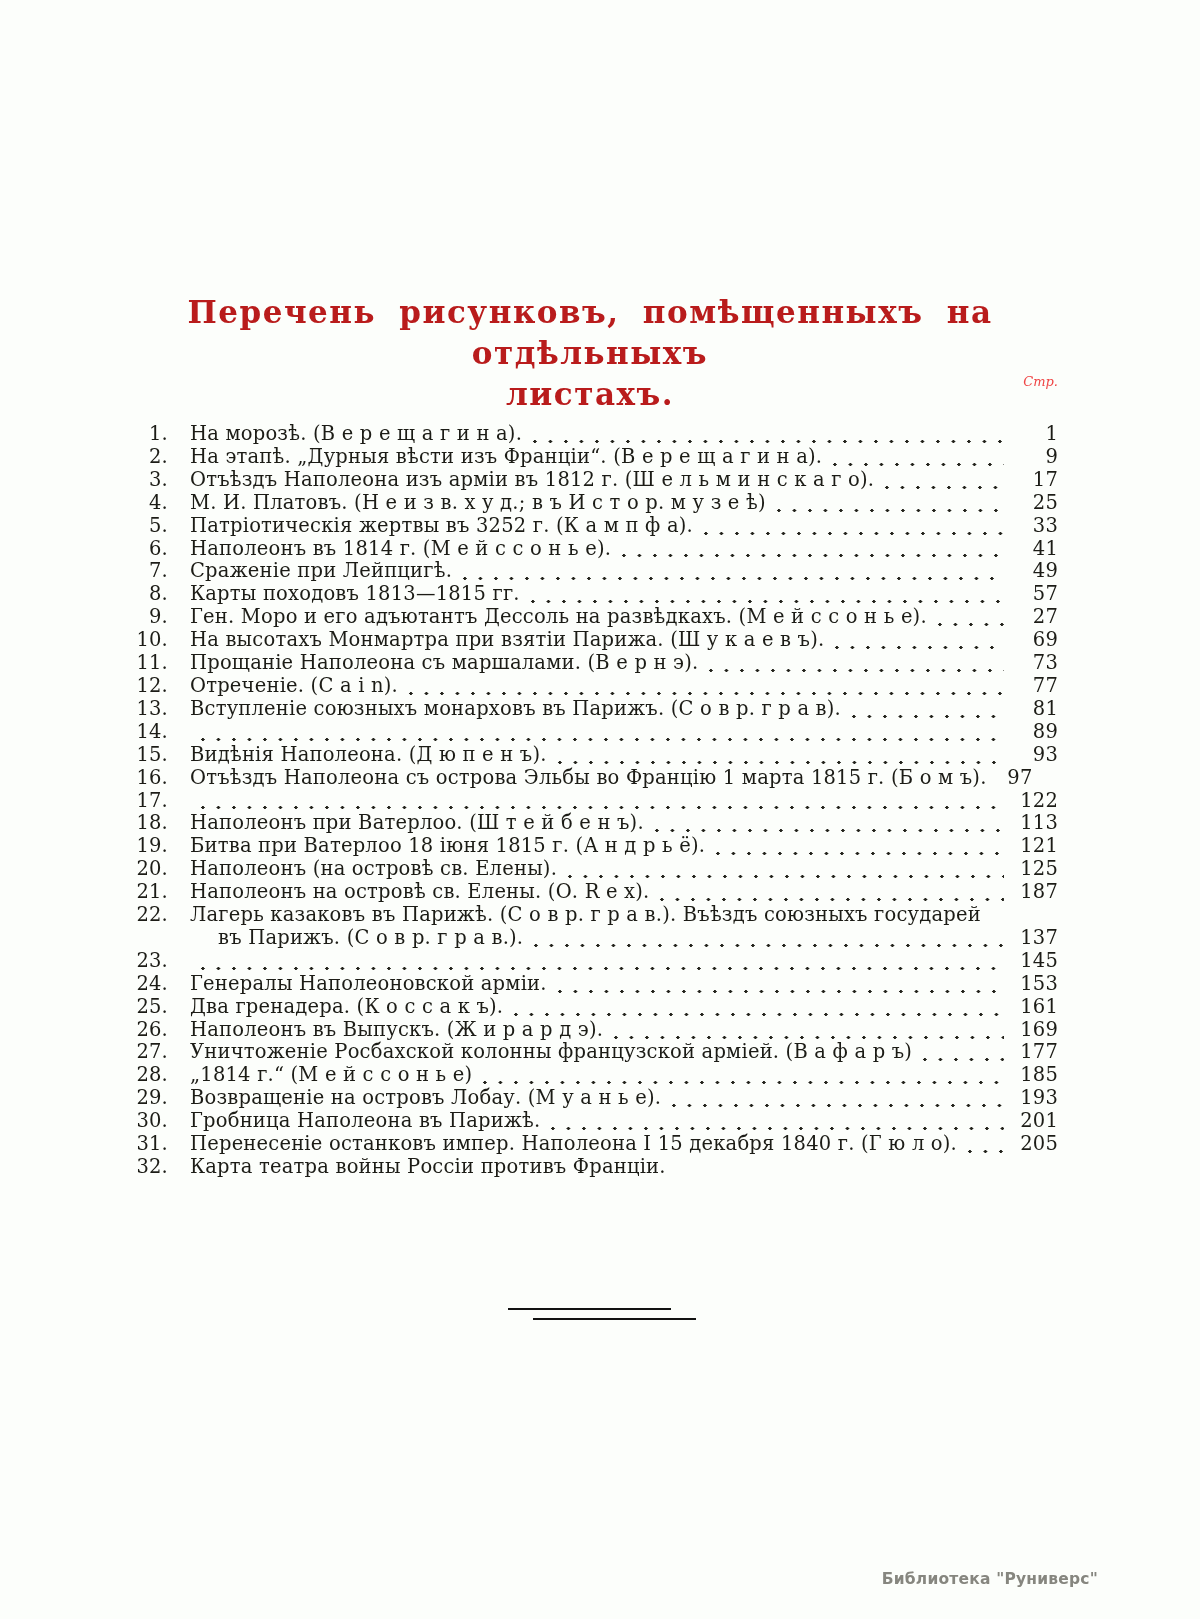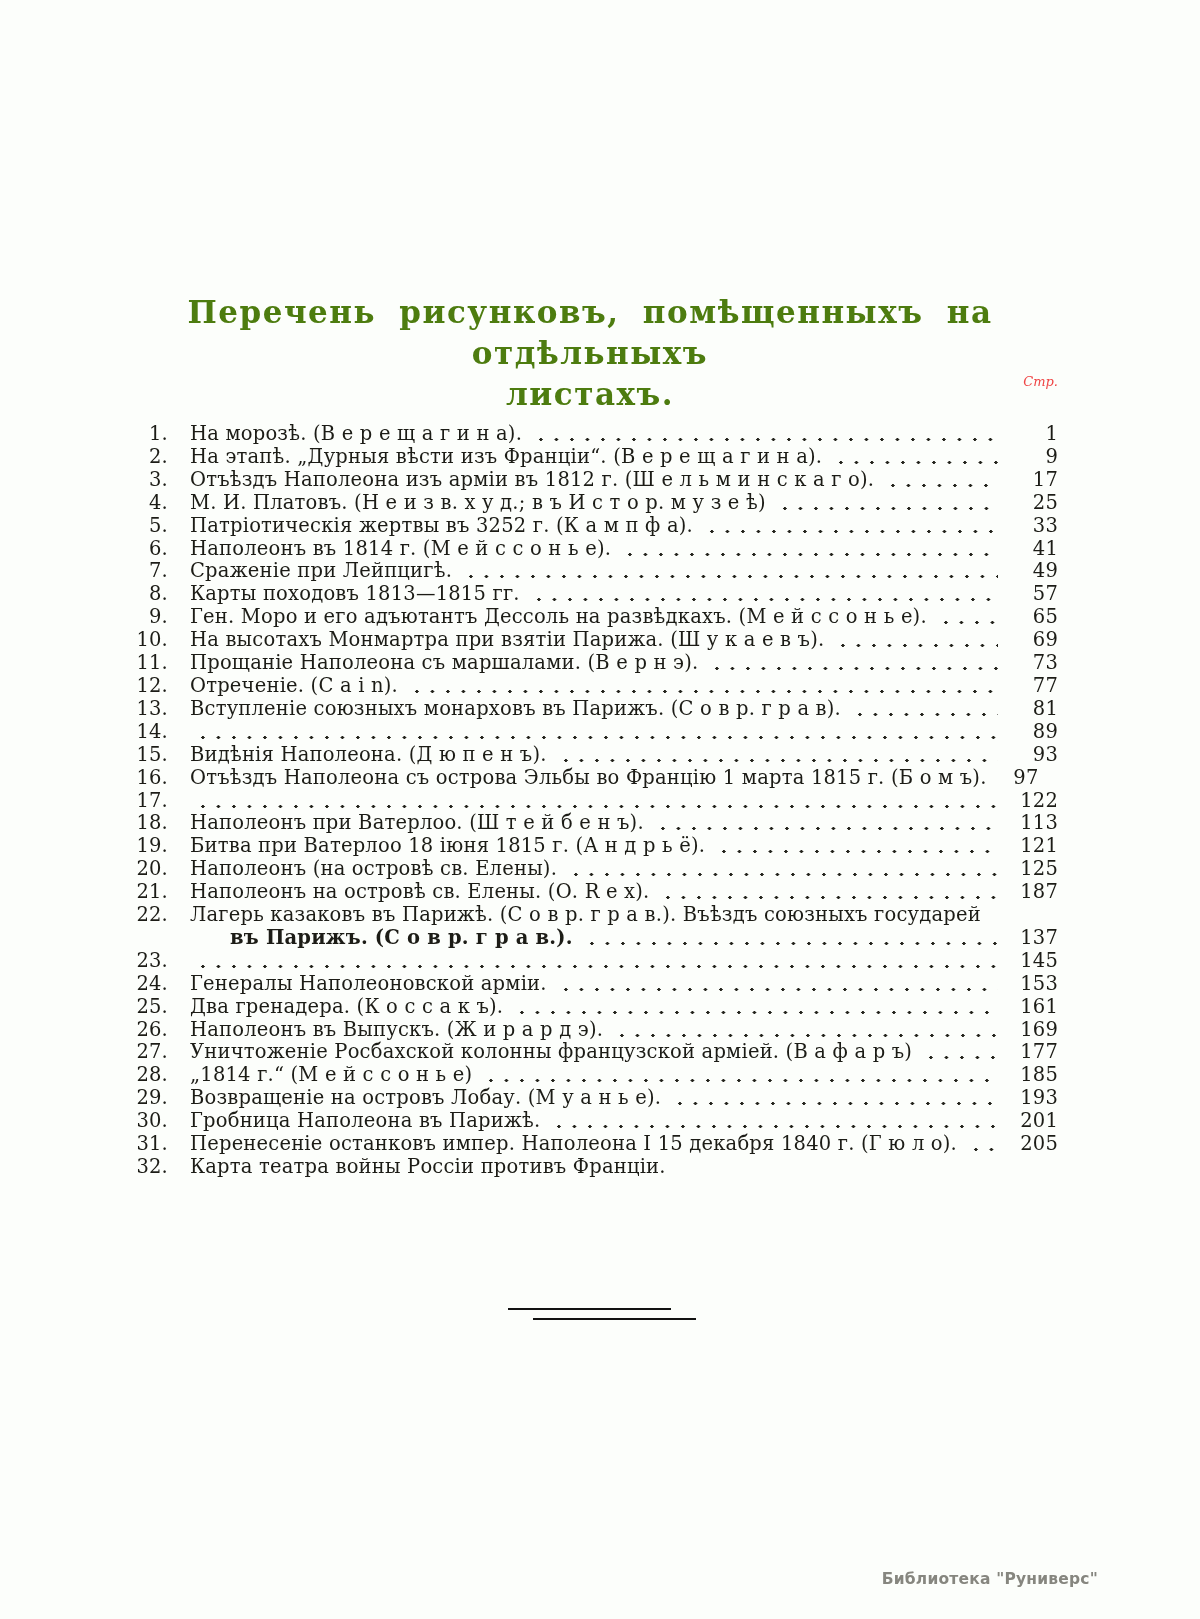--- a/index.html
+++ b/index.html
@@ -14,21 +14,21 @@
   }
   .title {
     position:absolute;
     top:292px; left:110px; width:960px;
     text-align:center;
     font-weight:bold;
     font-size:31px;
     line-height:41px;
     letter-spacing:1.5px;
     word-spacing:11px;
-    color:#4d7c0f;
+    color:#b91c1c;
   }
   .col-header {
     position:absolute;
     top:374px; right:142px;
     font-style:italic;
     font-size:13px;
     color:#ef4444;
   }
   .toc {
     position:absolute;
@@ -38,23 +38,23 @@
     line-height:22.9px;
     letter-spacing:0.2px;
   }
   .row { display:flex; }
   .num {
     flex:none; width:32px;
     text-align:right;
     white-space:nowrap;
   }
   .body { flex:1 1 auto; margin-left:22px; min-width:0; }
-  .line { display:flex; align-items:flex-start;gap:6px; }
+  .line { display:flex; align-items:center; }
   .txt { white-space:nowrap; flex:none; }
-  .txt.indent { margin-left:40px;font-weight:bold; }
+  .txt.indent { margin-left:28px; }
   .dots {
     flex:1 1 auto;
     min-width:0;
     height:19px;
     margin:0 8px 0 10px;
     background-image:radial-gradient(circle 1.6px at 3px 50%, #23231c 98%, rgba(0,0,0,0));
     background-size:15.5px 5px;
     background-repeat:repeat-x;
     background-position:left bottom;
   }
@@ -164,21 +164,21 @@
             <span class="pg">57</span>
           </div>
         </div>
       </li>
       <li class="row">
         <span class="num">9.</span>
         <div class="body">
           <div class="line">
             <span class="txt">Ген. Моро и его адъютантъ Дессоль на развѣдкахъ. (М е й с с о н ь е).</span>
             <span class="dots"></span>
-            <span class="pg">65</span>
+            <span class="pg">27</span>
           </div>
         </div>
       </li>
       <li class="row">
         <span class="num">10.</span>
         <div class="body">
           <div class="line">
             <span class="txt">На высотахъ Монмартра при взятіи Парижа. (Ш у к а е в ъ).</span>
             <span class="dots"></span>
             <span class="pg">69</span>

